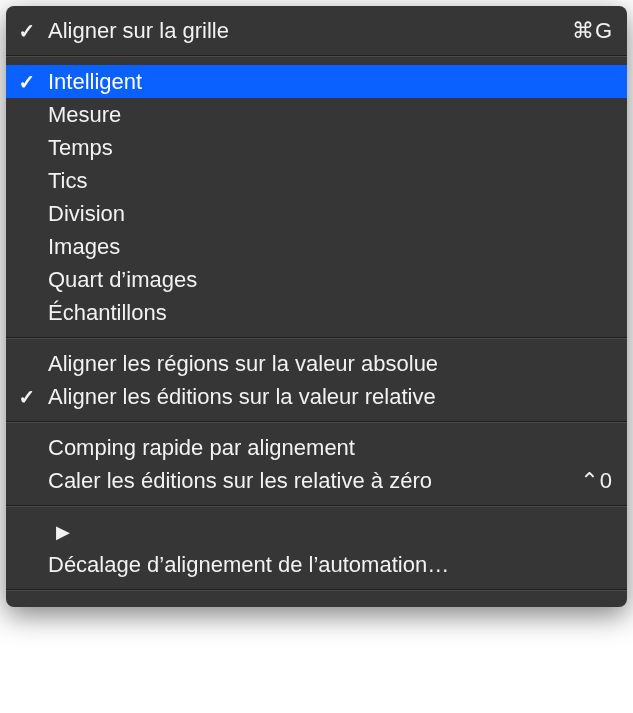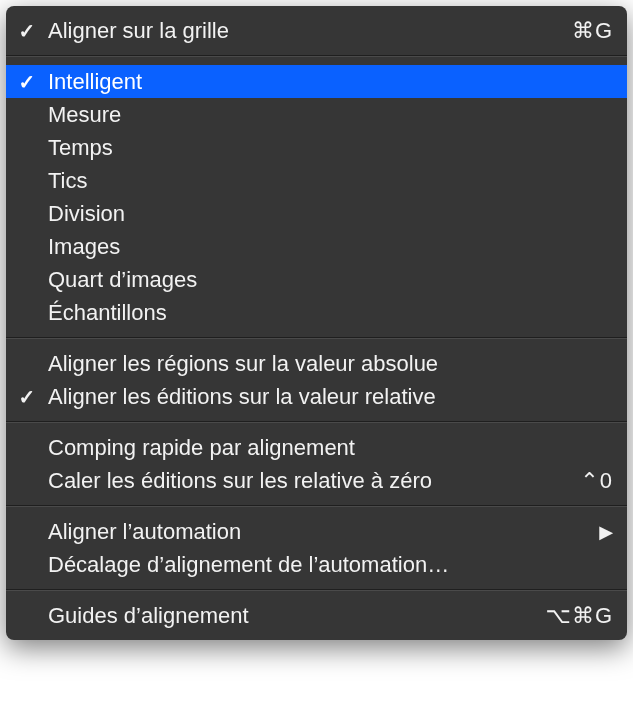--- a/index.html
+++ b/index.html
@@ -153,32 +153,24 @@
       <div class="row">
         <div class="checkcol"></div>
         <div class="label">Caler les éditions sur les relative à zéro</div>
         <div class="rightcol">
           <span class="shortcut">⌃0</span>
         </div>
       </div>
       <div class="sep"></div>
       <div class="row">
         <div class="checkcol"></div>
-        <div class="label">Aligner l’automation</div>
         <div class="rightcol">
           <span class="arrow">▶</span>
         </div>
       </div>
       <div class="row">
         <div class="checkcol"></div>
         <div class="label">Décalage d’alignement de l’automation…</div>
         <div class="rightcol"></div>
       </div>
       <div class="sep"></div>
-      <div class="row">
-        <div class="checkcol"></div>
-        <div class="label">Guides d’alignement</div>
-        <div class="rightcol">
-          <span class="shortcut">⌥⌘G</span>
-        </div>
-      </div>
     </div>
 </div>
 
 </body></html>

